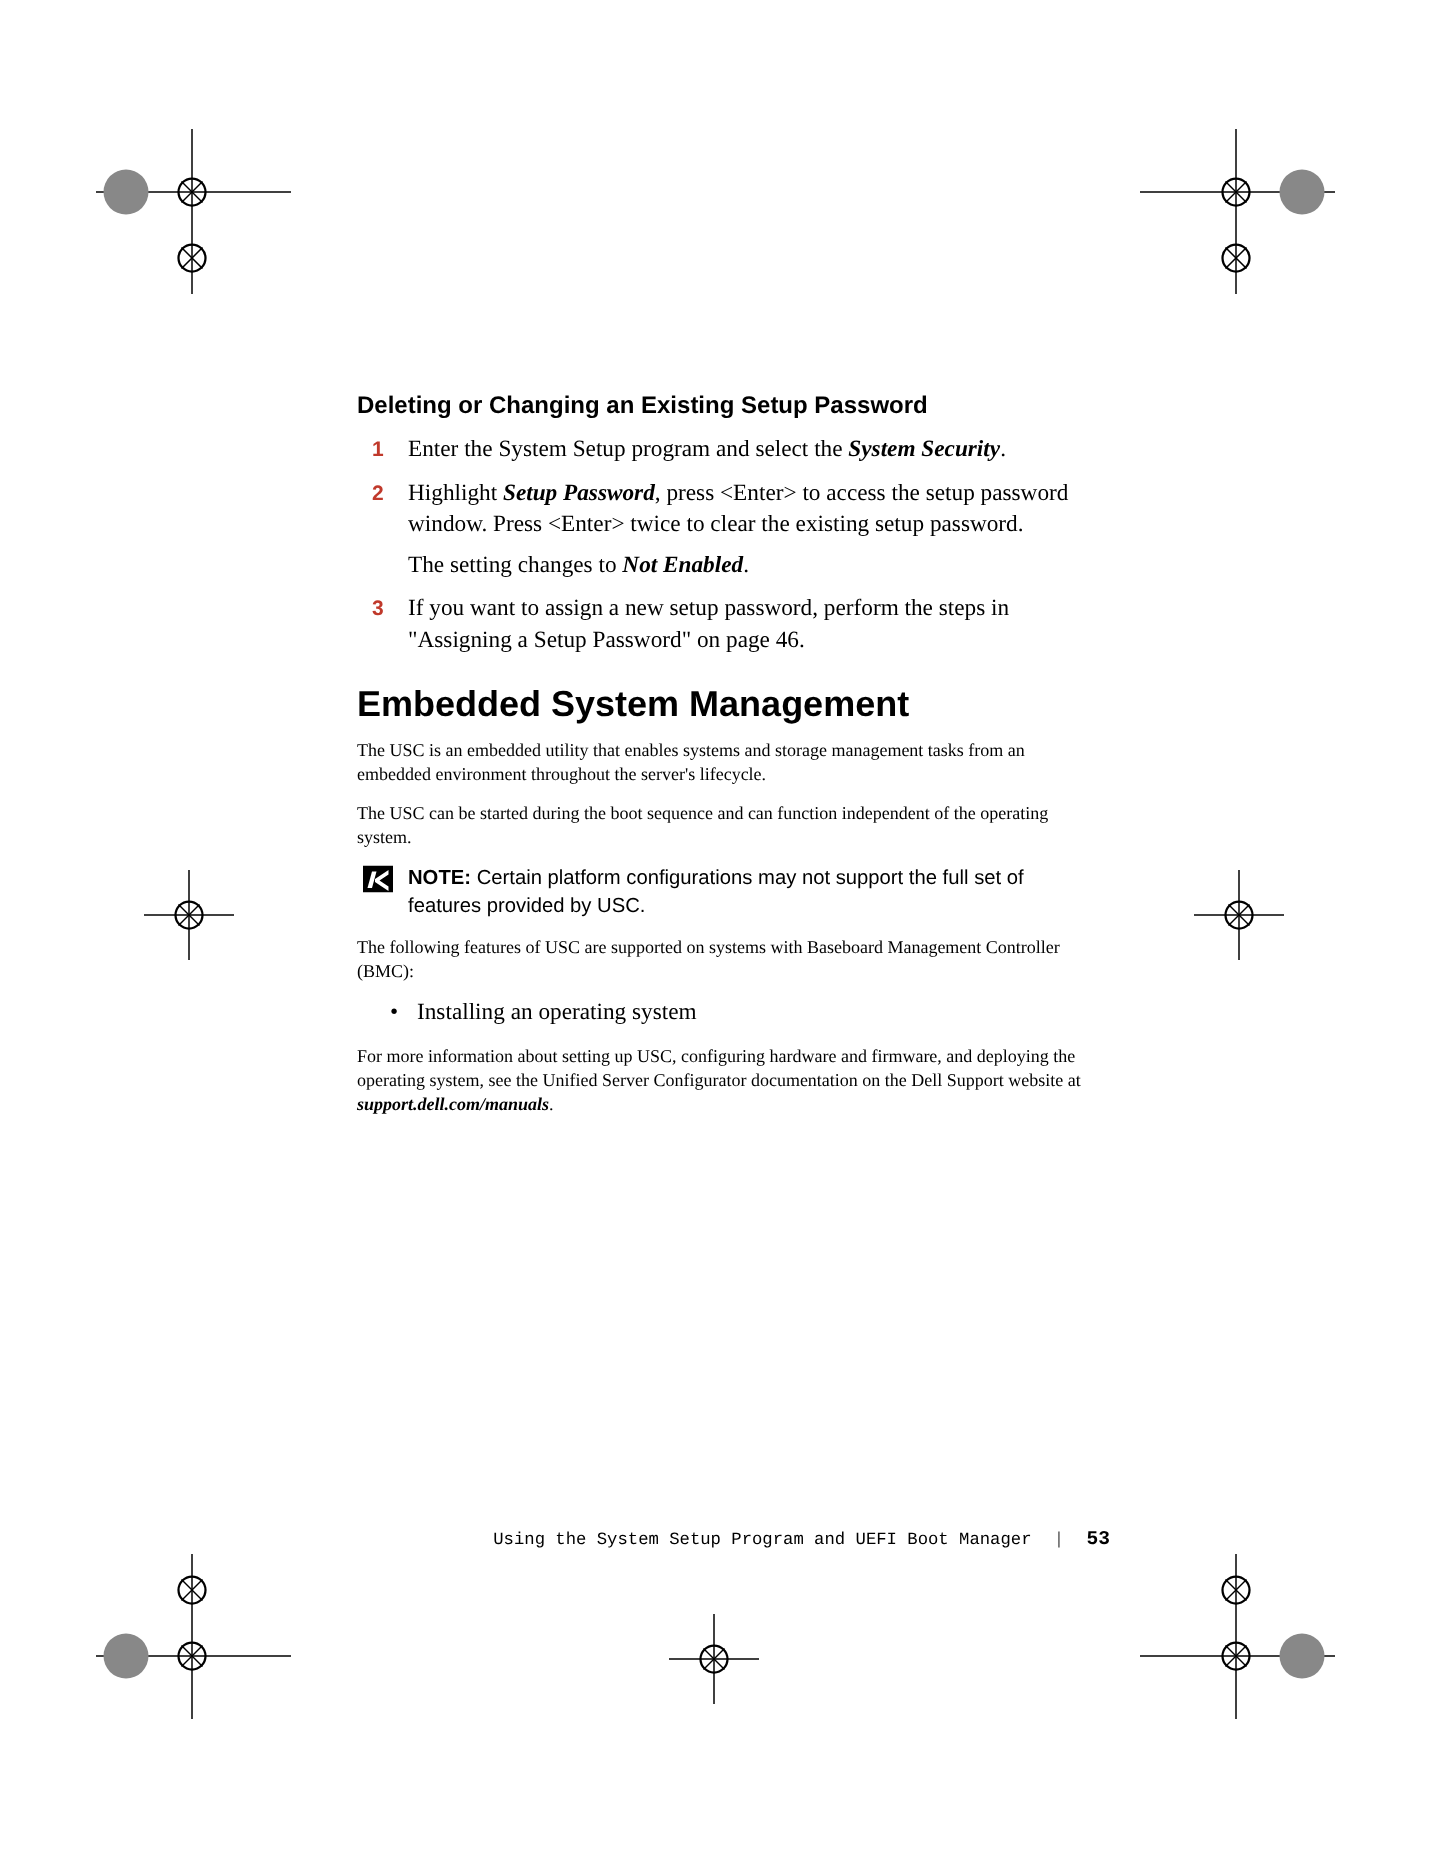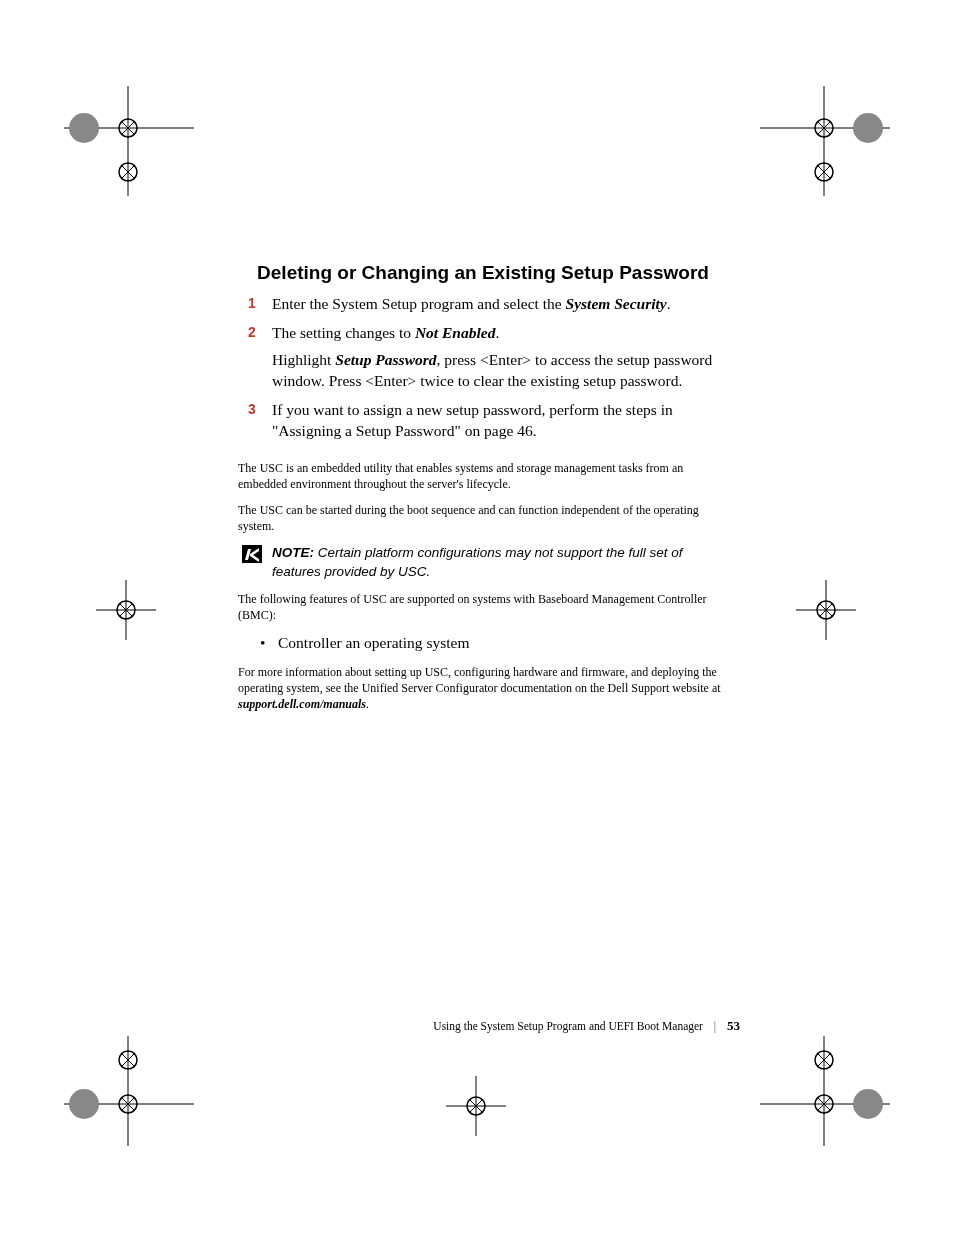--- a/index.html
+++ b/index.html
@@ -18,23 +18,22 @@
   .content {
     position: absolute;
     left: 238px;
     top: 262px;
     width: 490px;
   }
 
   .section-heading {
     font-family: Arial, Helvetica, sans-serif;
     font-weight: bold;
-    font-size: 19px;
+    font-size: 16px;
     margin: 0 0 10px 0;
-    text-align: center;
   }
 
   ol.steps {
     list-style: none;
     padding: 0;
     margin: 0 0 18px 0;
   }
   ol.steps > li {
     position: relative;
     padding-left: 34px;
@@ -78,21 +77,20 @@
     width: 20px;
     height: 18px;
     flex-shrink: 0;
     margin-left: 4px;
     margin-top: 1px;
   }
   .note-text {
     font-family: Arial, Helvetica, sans-serif;
     font-size: 13.5px;
     line-height: 1.35;
-    font-style: italic;
   }
   .note-text .note-label { font-weight: bold; }
 
   ul.bullets {
     margin: 2px 0 10px 0;
     padding-left: 40px;
     list-style: none;
   }
   ul.bullets li {
     position: relative;
@@ -109,21 +107,21 @@
   }
 
   .bold-inline { font-weight: bold; font-family: Georgia, 'Times New Roman', serif; font-style: italic; }
 
   .footer {
     position: absolute;
     left: 0;
     top: 1018px;
     width: 740px;
     text-align: right;
-    font-family: Liberation Serif, serif;
+    font-family: Liberation Mono, monospace;
     font-size: 11.5px;
   }
   .footer .sep { margin: 0 8px; color: #555; }
   .footer .pgnum { font-weight: bold; font-size: 13px; }
 </style>
 </head>
 <body>
 
 <div class="crop-mark" style="left:64px; top:86px;">
   <svg width="130" height="110">
@@ -212,53 +210,54 @@
   <ol class="steps" id="steps-list">
       <li>
         <span class="num">1</span>
         <div class="body">
           <p><span>Enter the System Setup program and select the </span><span class="bold-inline">System Security</span><span>.</span></p>
         </div>
       </li>
       <li>
         <span class="num">2</span>
         <div class="body">
+          <p><span>Highlight </span><span class="bold-inline">Setup Password</span><span>, press &lt;Enter&gt; to access the setup password window. Press &lt;Enter&gt; twice to clear the existing setup password.</span></p>
           <p><span>The setting changes to </span><span class="bold-inline">Not Enabled</span><span>.</span></p>
-          <p><span>Highlight </span><span class="bold-inline">Setup Password</span><span>, press &lt;Enter&gt; to access the setup password window. Press &lt;Enter&gt; twice to clear the existing setup password.</span></p>
         </div>
       </li>
       <li>
         <span class="num">3</span>
         <div class="body">
           <p><span>If you want to assign a new setup password, perform the steps in "Assigning a Setup Password" on page 46.</span></p>
         </div>
       </li>
     </ol>
 
+  <div class="main-heading">Embedded System Management</div>
 
   <p class="para">The USC is an embedded utility that enables systems and storage management tasks from an embedded environment throughout the server's lifecycle.</p>
   <p class="para">The USC can be started during the boot sequence and can function independent of the operating system.</p>
 
   <div class="note-block">
     <div class="note-icon">
       <svg viewBox="0 0 20 18">
         <rect x="0" y="0" width="20" height="18" fill="#000"></rect>
         <path d="M3 15 L6 4 L9 4 L6 15 Z" fill="#fff"></path>
         <path d="M8 9 L17 3 L17 6 L11 10 L17 14 L17 17 L8 11 Z" fill="#fff"></path>
       </svg>
     </div>
     <div class="note-text">
       <span class="note-label">NOTE:</span><span> Certain platform configurations may not support the full set of features provided by USC.</span>
     </div>
   </div>
 
   <p class="para">The following features of USC are supported on systems with Baseboard Management Controller (BMC):</p>
 
   <ul class="bullets" id="bullets-list">
-      <li>Controller an operating system</li>
+      <li>Installing an operating system</li>
     </ul>
 
   <p class="para" id="closing-para"><span>For more information about setting up USC, configuring hardware and firmware, and deploying the operating system, see the Unified Server Configurator documentation on the Dell Support website at </span><span class="bold-inline">support.dell.com/manuals</span><span>.</span></p>
 
 </div>
 
 <div class="footer">
   <span>Using the System Setup Program and UEFI Boot Manager</span>
   <span class="sep">|</span>
   <span class="pgnum">53</span>

